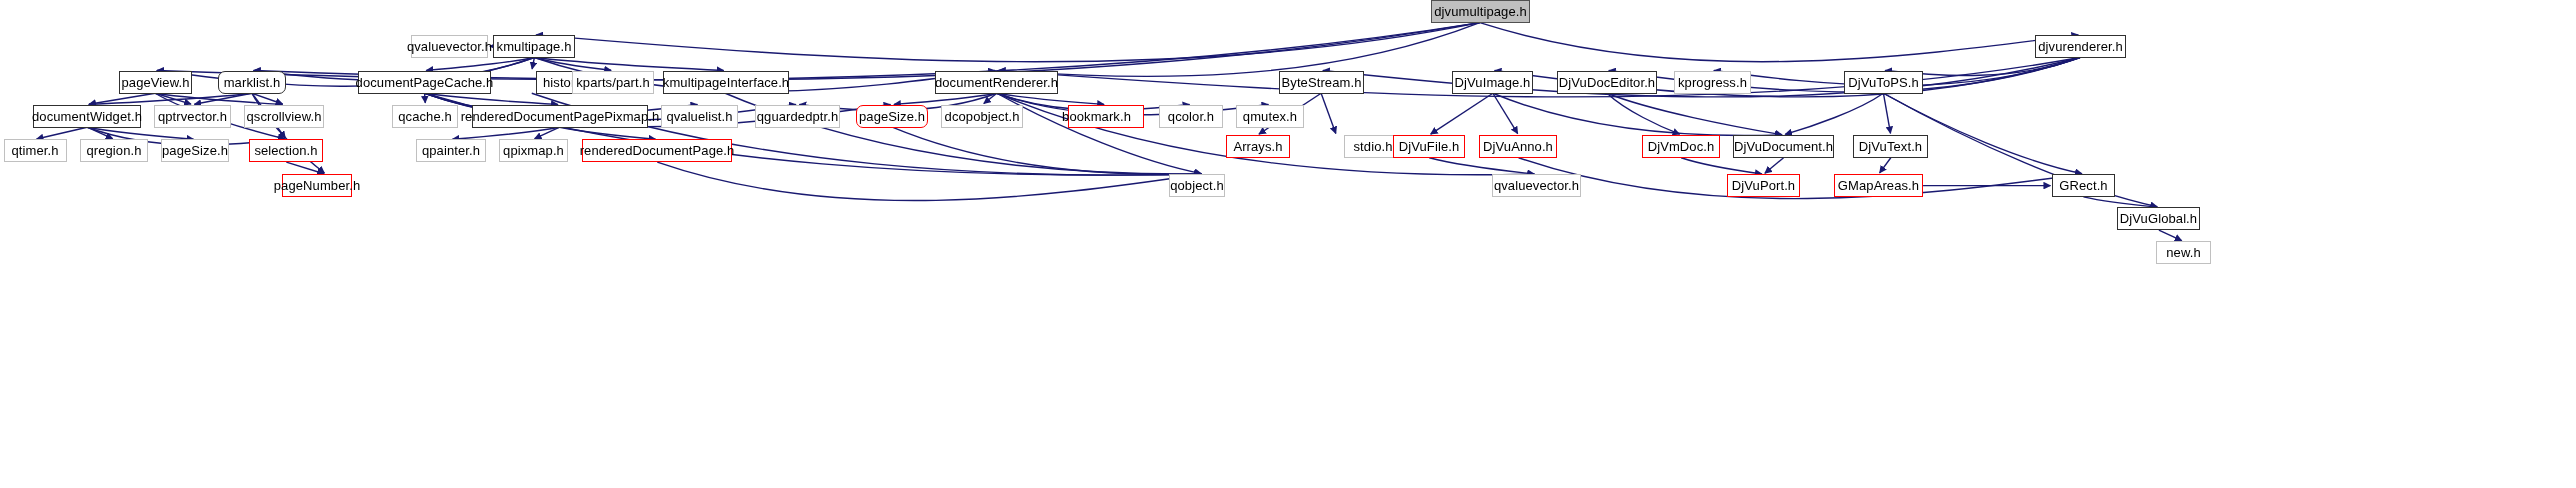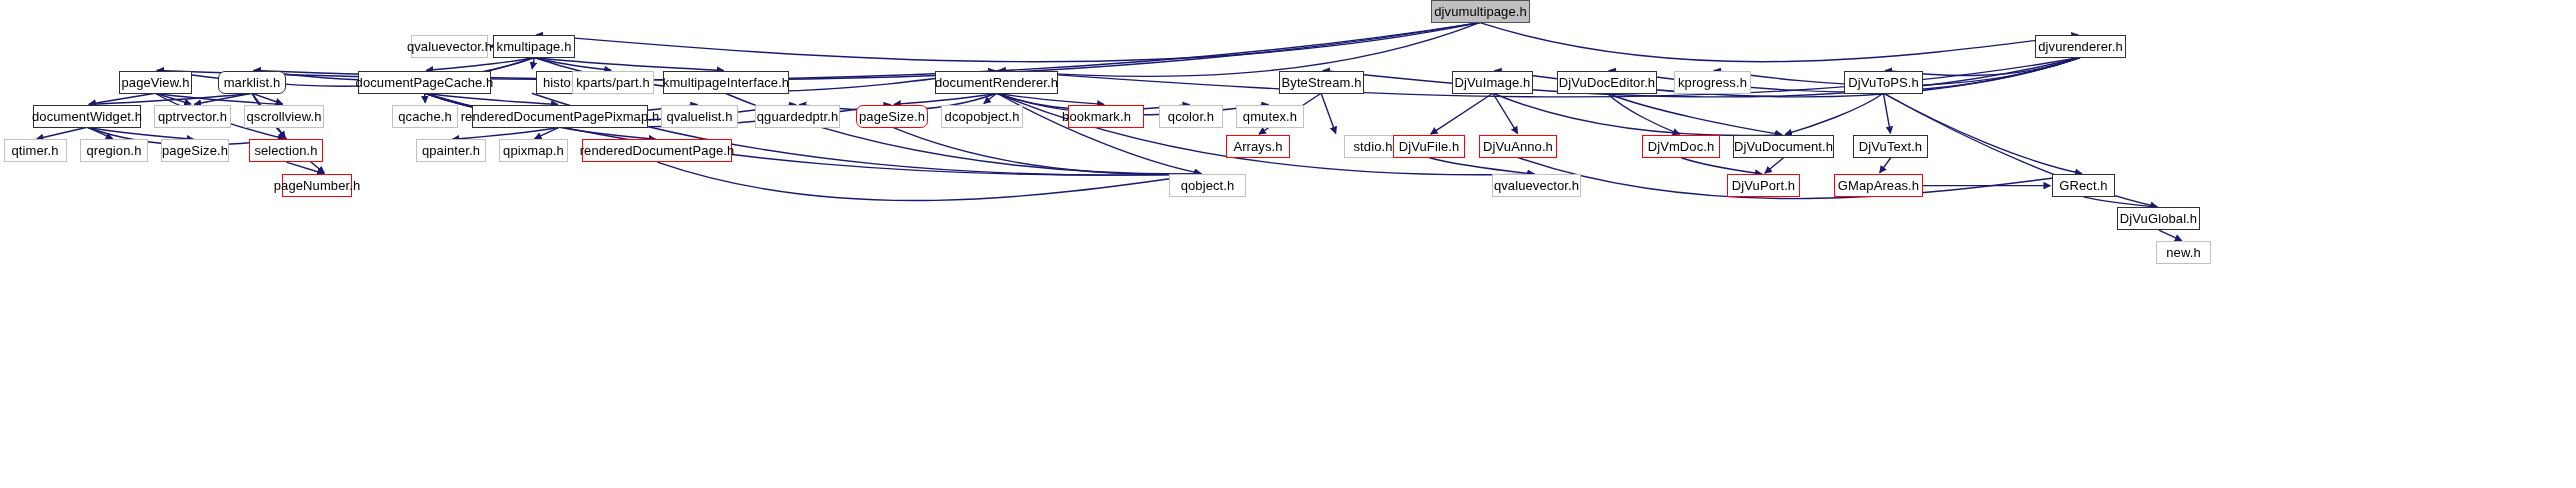--- a/index.html
+++ b/index.html
@@ -270,21 +270,21 @@
       </div>
       <div class="node red" style="left: 1727px; top: 174px; width: 73px;">
         <span class="node-label">DjVuPort.h</span>
       </div>
       <div class="node red" style="left: 1834px; top: 174px; width: 89px;">
         <span class="node-label">GMapAreas.h</span>
       </div>
       <div class="node red" style="left: 282px; top: 174px; width: 70px;">
         <span class="node-label">pageNumber.h</span>
       </div>
-      <div class="node " style="left: 1169px; top: 174px; width: 77px;">
+      <div class="node " style="left: 1169px; top: 174px; width: 56px;">
         <span class="node-label">qobject.h</span>
       </div>
       <div class="node " style="left: 1492px; top: 174px; width: 89px;">
         <span class="node-label">qvaluevector.h</span>
       </div>
       <div class="node black" style="left: 2052px; top: 174px; width: 63px;">
         <span class="node-label">GRect.h</span>
       </div>
       <div class="node black" style="left: 2117px; top: 207px; width: 83px;">
         <span class="node-label">DjVuGlobal.h</span>

